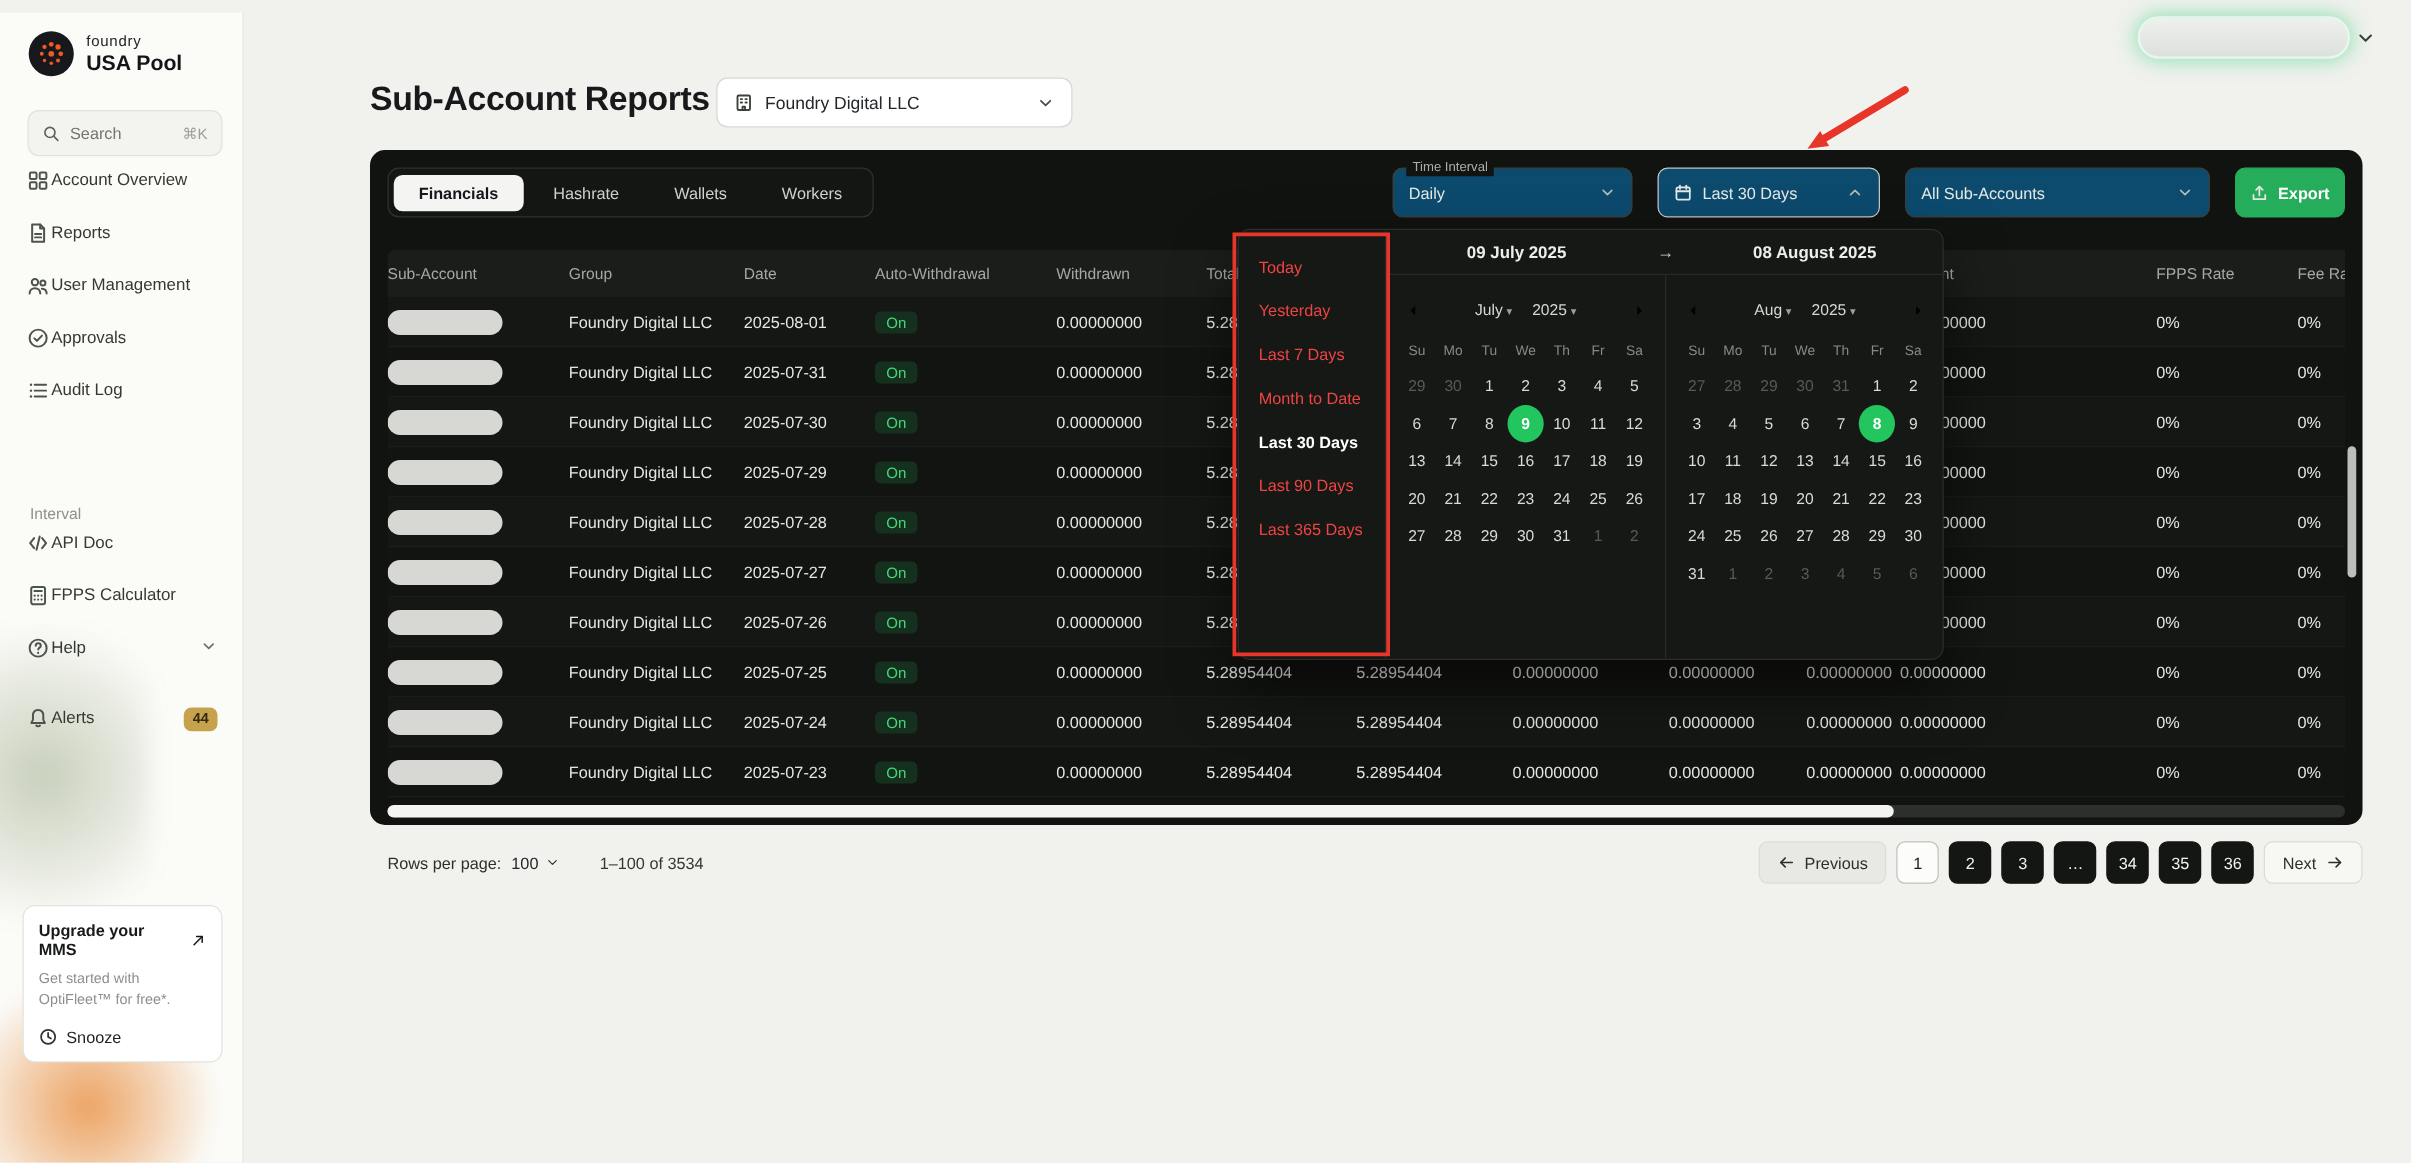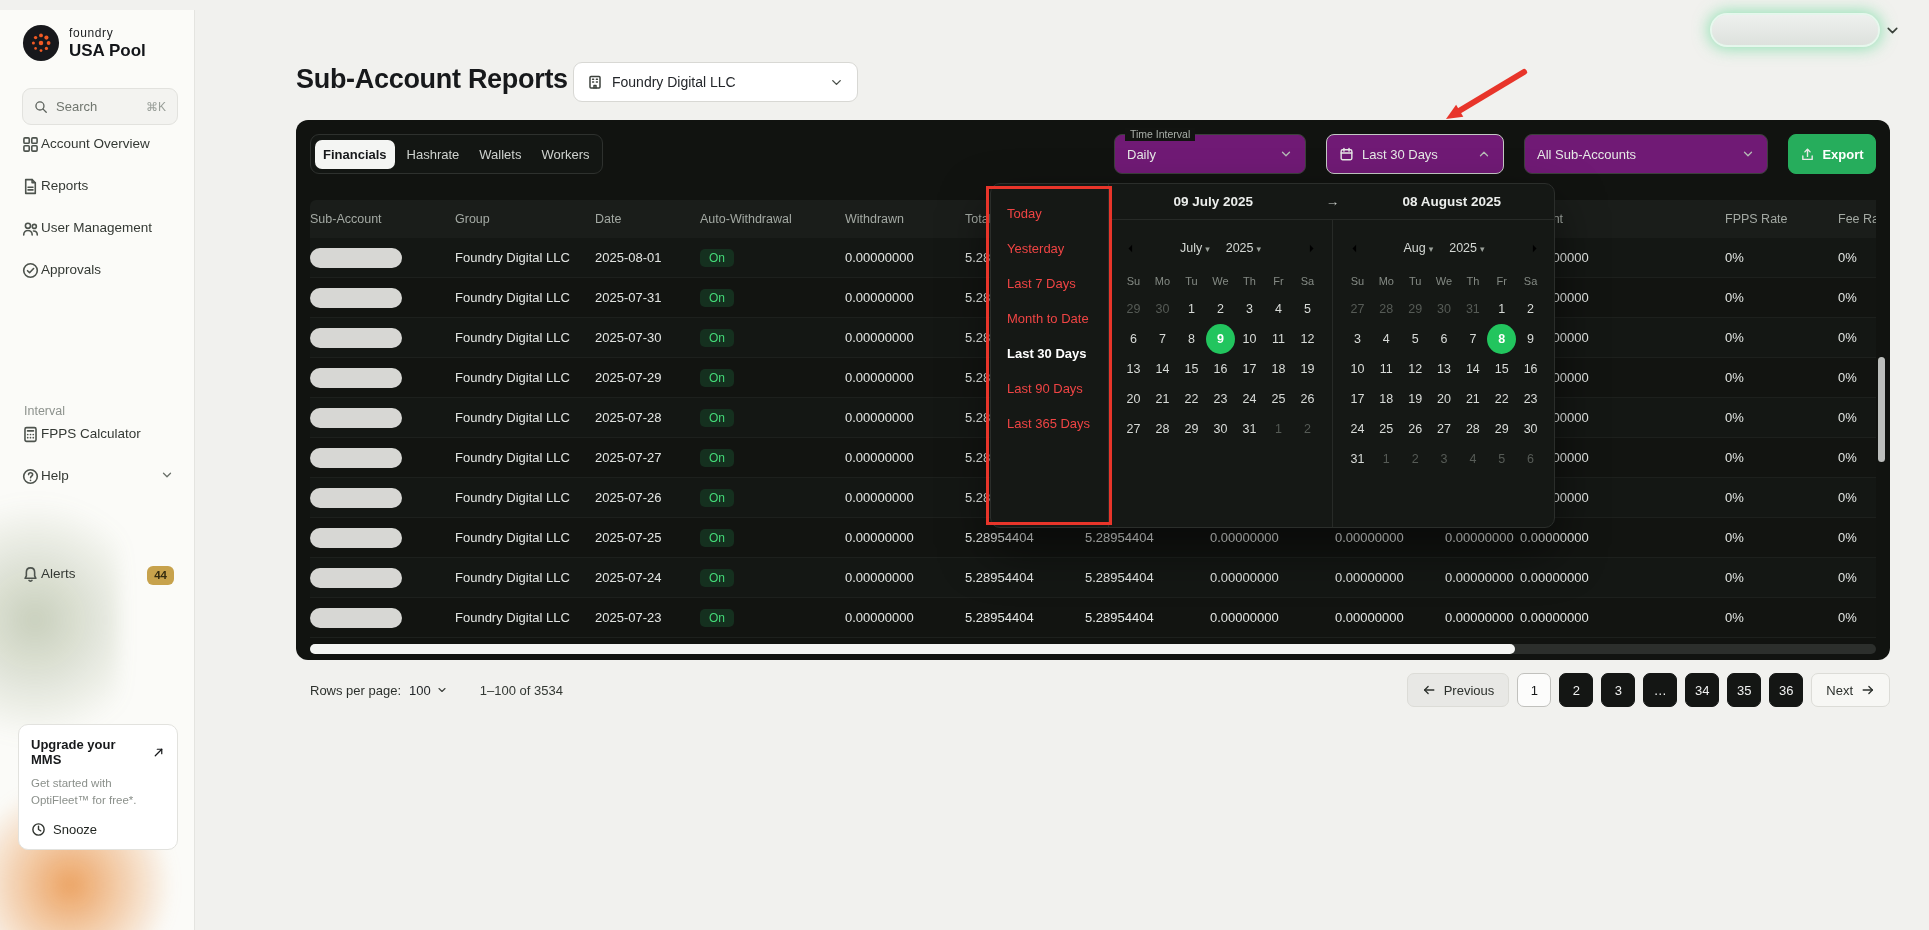--- a/index.html
+++ b/index.html
@@ -37,24 +37,24 @@
   .acct{position:absolute;left:1712px;top:15px;width:166px;height:30px;border-radius:15px;cursor:pointer;background:linear-gradient(180deg,#eef0ee,#dde1dd);box-shadow:0 0 0 2px rgba(255,255,255,.65),0 0 15px 4px rgba(72,214,134,.55)}
   .acct-chev{position:absolute;left:1884px;top:22px;width:17px;height:17px;color:#394039;cursor:pointer}
   .page-title{position:absolute;left:296px;top:64px;font-size:27px;font-weight:800;letter-spacing:-.3px;color:#17191b}
   .entity{position:absolute;left:573px;top:62px;width:285px;height:40px;background:#fff;border:1px solid #d8d8d4;border-radius:9px;display:flex;align-items:center;gap:9px;padding:0 13px;font-size:14px;color:#23262a;cursor:pointer}
   .entity .icon{width:16px;height:16px;color:#3c413c}
   .entity .chev{margin-left:auto;width:15px;height:15px;color:#4a504a}
 
   
   .card{position:absolute;left:296px;top:120px;width:1594px;height:540px;background:#111310;border-radius:12px;z-index:1}
   .tabs{position:absolute;left:14px;top:14px;height:40px;display:flex;align-items:center;gap:4px;padding:0 4px;border:1px solid #2e312e;border-radius:9px;background:#131613}
-  .tab{padding:7px 8px;font-size:13px;color:#ced2ce;border-radius:7px;cursor:pointer;white-space:nowrap}
+  .tab{padding:7px 20px;font-size:13px;color:#ced2ce;border-radius:7px;cursor:pointer;white-space:nowrap}
   .tab.active{background:#f4f5f3;color:#15171a;font-weight:700}
   .controls{position:absolute;top:14px;right:14px;height:40px;display:flex;gap:20px;align-items:center}
-  .ctl{height:40px;display:flex;align-items:center;background:#701a75;border:1px solid #3c403c;border-radius:8px;color:#e6e9e6;font-size:13px;padding:0 12px;cursor:pointer}
+  .ctl{height:40px;display:flex;align-items:center;background:#0c4a6e;border:1px solid #3c403c;border-radius:8px;color:#e6e9e6;font-size:13px;padding:0 12px;cursor:pointer}
   .ti{width:192px;position:relative}
   .ti-label{position:absolute;top:-7px;left:10px;font-size:10.5px;color:#a9afa9;background:#121411;padding:0 5px;line-height:1.2}
   .dr{width:178px;border-color:#c4c8c4;gap:8px}
   .sa{width:244px}
   .export{width:88px;background:#26ad5c;border:1px solid #26ad5c;color:#fff;font-weight:600;gap:7px;justify-content:center}
   .ctl .chev{margin-left:auto;width:14px;height:14px;color:#b6bbb6}
   .ctl .icon-lead{width:15px;height:15px;color:#e6e9e6}
 
   
   .table{position:absolute;left:14px;top:80px;width:1566px;height:438px;overflow:hidden}
@@ -187,24 +187,47 @@
       </div>
       <div class="side-item">
         <span class="icon">
           <svg viewBox="0 0 16 16">
             <circle cx="8" cy="8" r="6.4"></circle>
             <polyline points="5.2,8.2 7.1,10.1 10.9,6.1"></polyline>
           </svg>
         </span>
         <span>Approvals</span>
       </div>
+      <div class="side-item">
+        <span class="icon">
+          <svg viewBox="0 0 16 16">
+            <line x1="5.4" y1="3.6" x2="14" y2="3.6"></line>
+            <line x1="5.4" y1="8" x2="14" y2="8"></line>
+            <line x1="5.4" y1="12.4" x2="14" y2="12.4"></line>
+            <circle cx="2.6" cy="3.6" r=".9" fill="currentColor" stroke="none"></circle>
+            <circle cx="2.6" cy="8" r=".9" fill="currentColor" stroke="none"></circle>
+            <circle cx="2.6" cy="12.4" r=".9" fill="currentColor" stroke="none"></circle>
+          </svg>
+        </span>
+        <span>Audit Log</span>
+      </div>
     </div>
 
   <div class="support-label">Interval</div>
   <div class="nav2" id="side-nav2">
+      <div class="side-item">
+        <span class="icon">
+          <svg viewBox="0 0 16 16">
+            <polyline points="5,4.2 2,8 5,11.8"></polyline>
+            <polyline points="11,4.2 14,8 11,11.8"></polyline>
+            <line x1="9.2" y1="3" x2="6.8" y2="13"></line>
+          </svg>
+        </span>
+        <span>API Doc</span>
+      </div>
       <div class="side-item">
         <span class="icon">
           <svg viewBox="0 0 16 16">
             <rect x="2.8" y="1.5" width="10.4" height="13" rx="1.5"></rect>
             <line x1="5.2" y1="4.6" x2="10.8" y2="4.6"></line>
             <circle cx="5.4" cy="8" r=".8" fill="currentColor" stroke="none"></circle>
             <circle cx="8" cy="8" r=".8" fill="currentColor" stroke="none"></circle>
             <circle cx="10.6" cy="8" r=".8" fill="currentColor" stroke="none"></circle>
             <circle cx="5.4" cy="11" r=".8" fill="currentColor" stroke="none"></circle>
             <circle cx="8" cy="11" r=".8" fill="currentColor" stroke="none"></circle>

